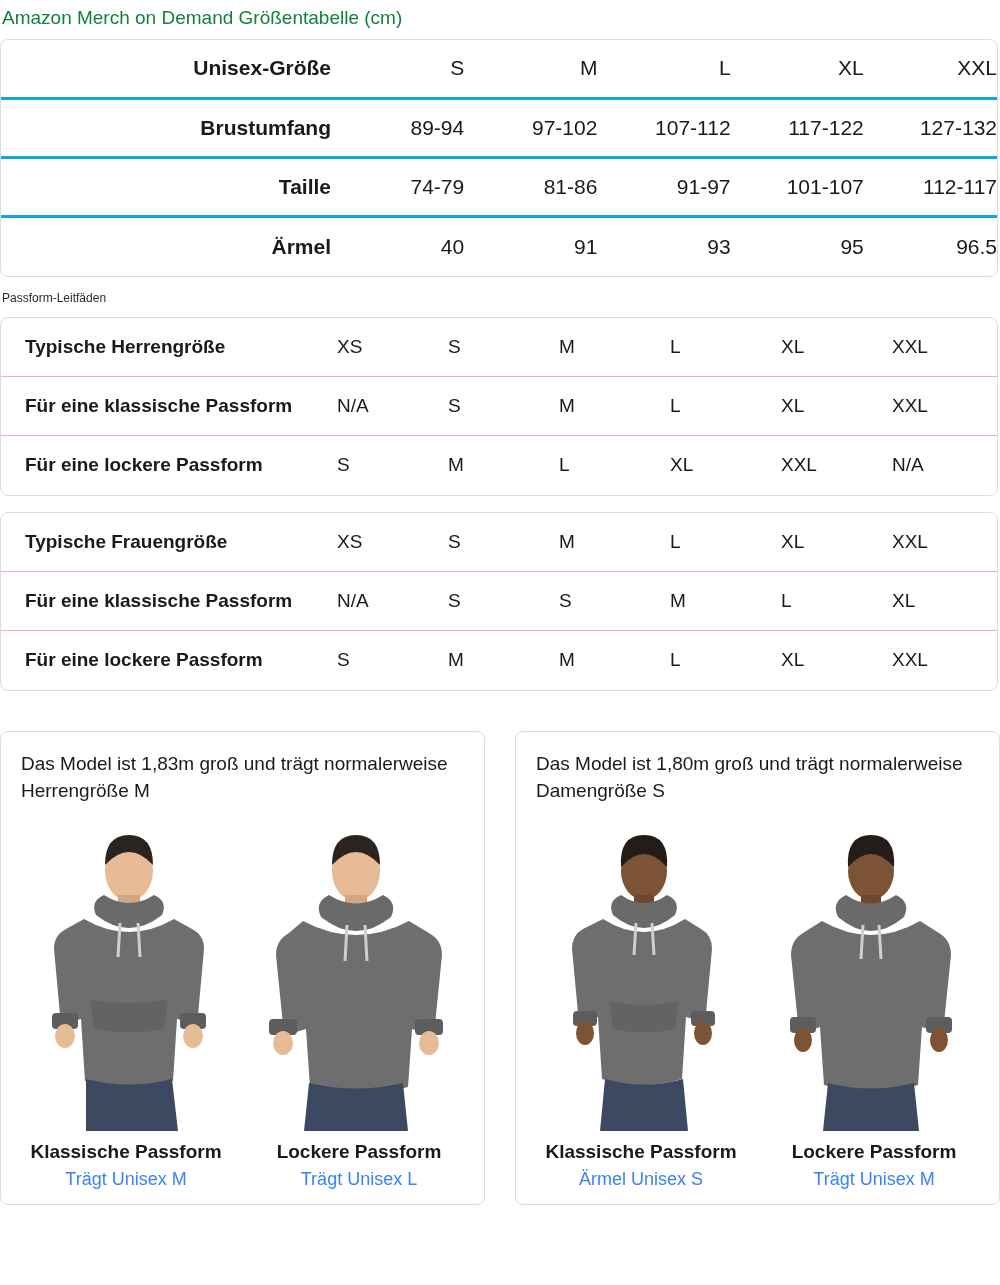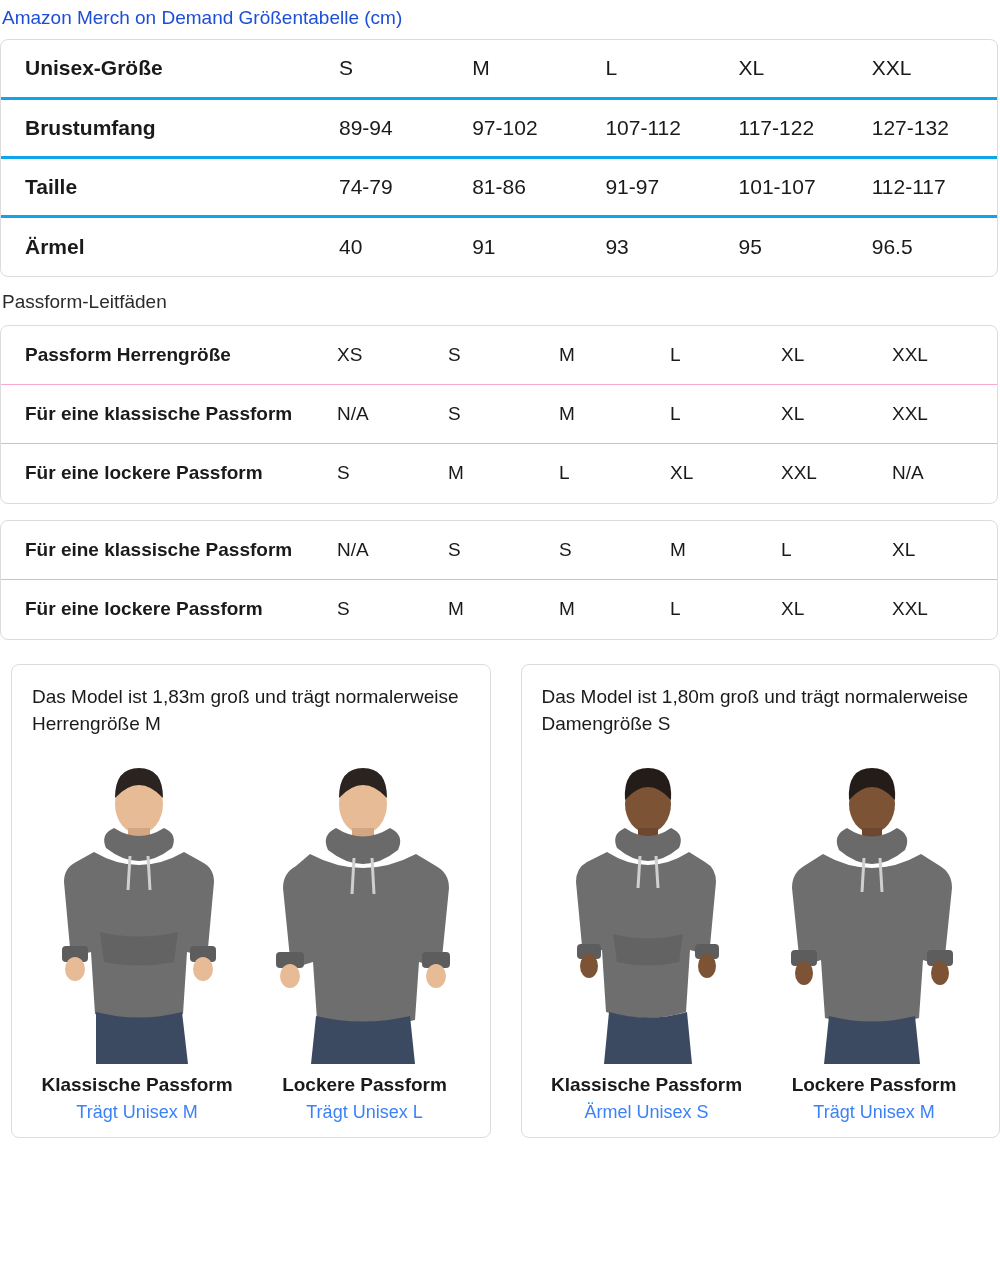--- a/index.html
+++ b/index.html
@@ -14,52 +14,52 @@
     color: #111111;
     -webkit-font-smoothing: antialiased;
   }
   .page {
     width: 1000px;
     box-sizing: border-box;
     padding: 0;
   }
   .caption {
     font-size: 19px;
-    color: #1d4ed8;
+    color: #15803d;
     padding: 6px 0 8px 2px;
     line-height: 1.3;
   }
   .note {
     font-size: 17px;
     color: #2b2b2b;
     padding: 12px 0 10px 2px;
   }
   .section-title {
-    font-size: 19px;
+    font-size: 12px;
     color: #2b2b2b;
     padding: 14px 0 12px 2px;
   }
   .table-wrap {
     border: 1px solid #dcdcdc;
     border-radius: 8px;
     overflow: hidden;
     width: 998px;
     box-sizing: border-box;
   }
   .table-wrap table {
     width: 100%;
     border-collapse: collapse;
     table-layout: fixed;
   }
   .table-wrap td {
     padding: 0;
   }
 
   
-  .main-table tr { height: 59px; }
+  .main-table tr { height: 59px; text-align: right; }
   .main-table tr + tr td { border-top: 3px solid #0ea5e9; }
   .main-table td {
     font-size: 21px;
     color: #1a1a1a;
     vertical-align: middle;
     padding: 0 0 0 24px;
     box-sizing: border-box;
   }
   .main-table td.rowhead {
     font-weight: bold;
@@ -82,22 +82,21 @@
     width: 330px;
   }
   .fit-table td.val { padding-left: 6px; margin-left: 32px; }
 
   .spacer-10 { height: 16px; }
 
   
   .models {
     display: flex;
     gap: 30px;
-    margin-top: 24px;
-    padding-left: 11px;
+    margin-top: 40px;
   }
   .model-card {
     border: 1px solid #dcdcdc;
     border-radius: 8px;
     width: 488px;
     box-sizing: border-box;
     padding: 18px 20px 14px 20px;
   }
   .model-caption {
     font-size: 19px;
@@ -185,21 +184,21 @@
     </table>
   </div>
 
 
   <div class="section-title">Passform-Leitfäden</div>
 
   <div class="table-wrap">
     <table class="fit-table">
       <tbody>
         <tr>
-          <td class="rowhead">Passform Herrengröße</td>
+          <td class="rowhead">Typische Herrengröße</td>
           <td class="val">XS</td>
           <td class="val">S</td>
           <td class="val">M</td>
           <td class="val">L</td>
           <td class="val">XL</td>
           <td class="val">XXL</td>
         </tr>
         <tr>
           <td class="rowhead">Für eine klassische Passform</td>
           <td class="val">N/A</td>
@@ -220,20 +219,29 @@
         </tr>
       </tbody>
     </table>
   </div>
 
   <div class="spacer-10"></div>
 
   <div class="table-wrap">
     <table class="fit-table">
       <tbody>
+        <tr>
+          <td class="rowhead">Typische Frauengröße</td>
+          <td class="val">XS</td>
+          <td class="val">S</td>
+          <td class="val">M</td>
+          <td class="val">L</td>
+          <td class="val">XL</td>
+          <td class="val">XXL</td>
+        </tr>
         <tr>
           <td class="rowhead">Für eine klassische Passform</td>
           <td class="val">N/A</td>
           <td class="val">S</td>
           <td class="val">S</td>
           <td class="val">M</td>
           <td class="val">L</td>
           <td class="val">XL</td>
         </tr>
         <tr>

